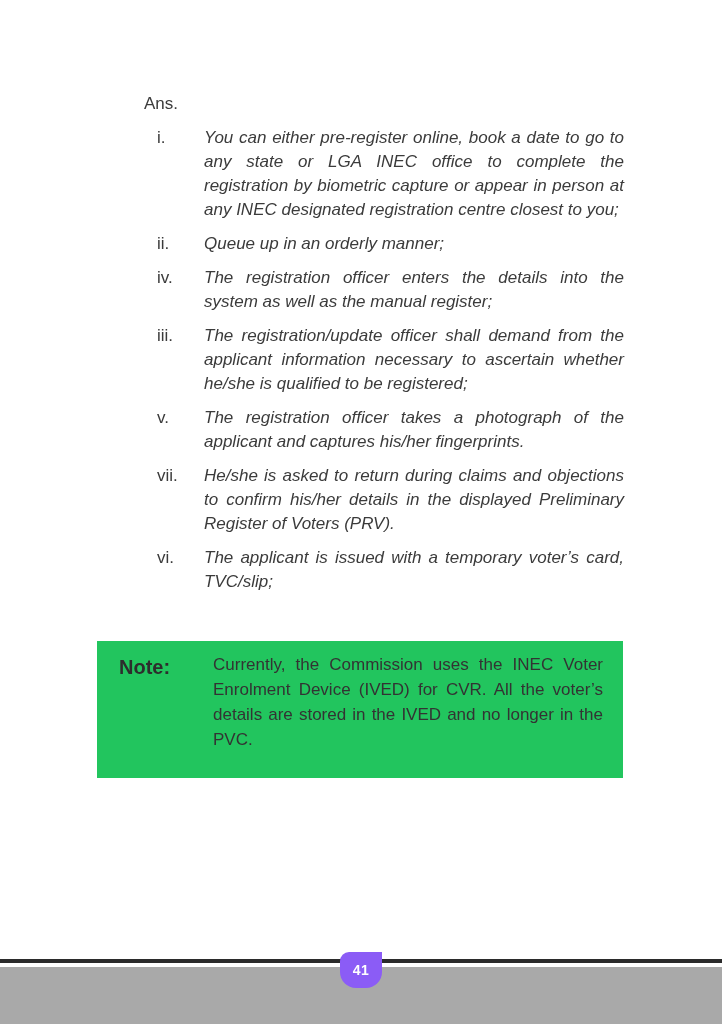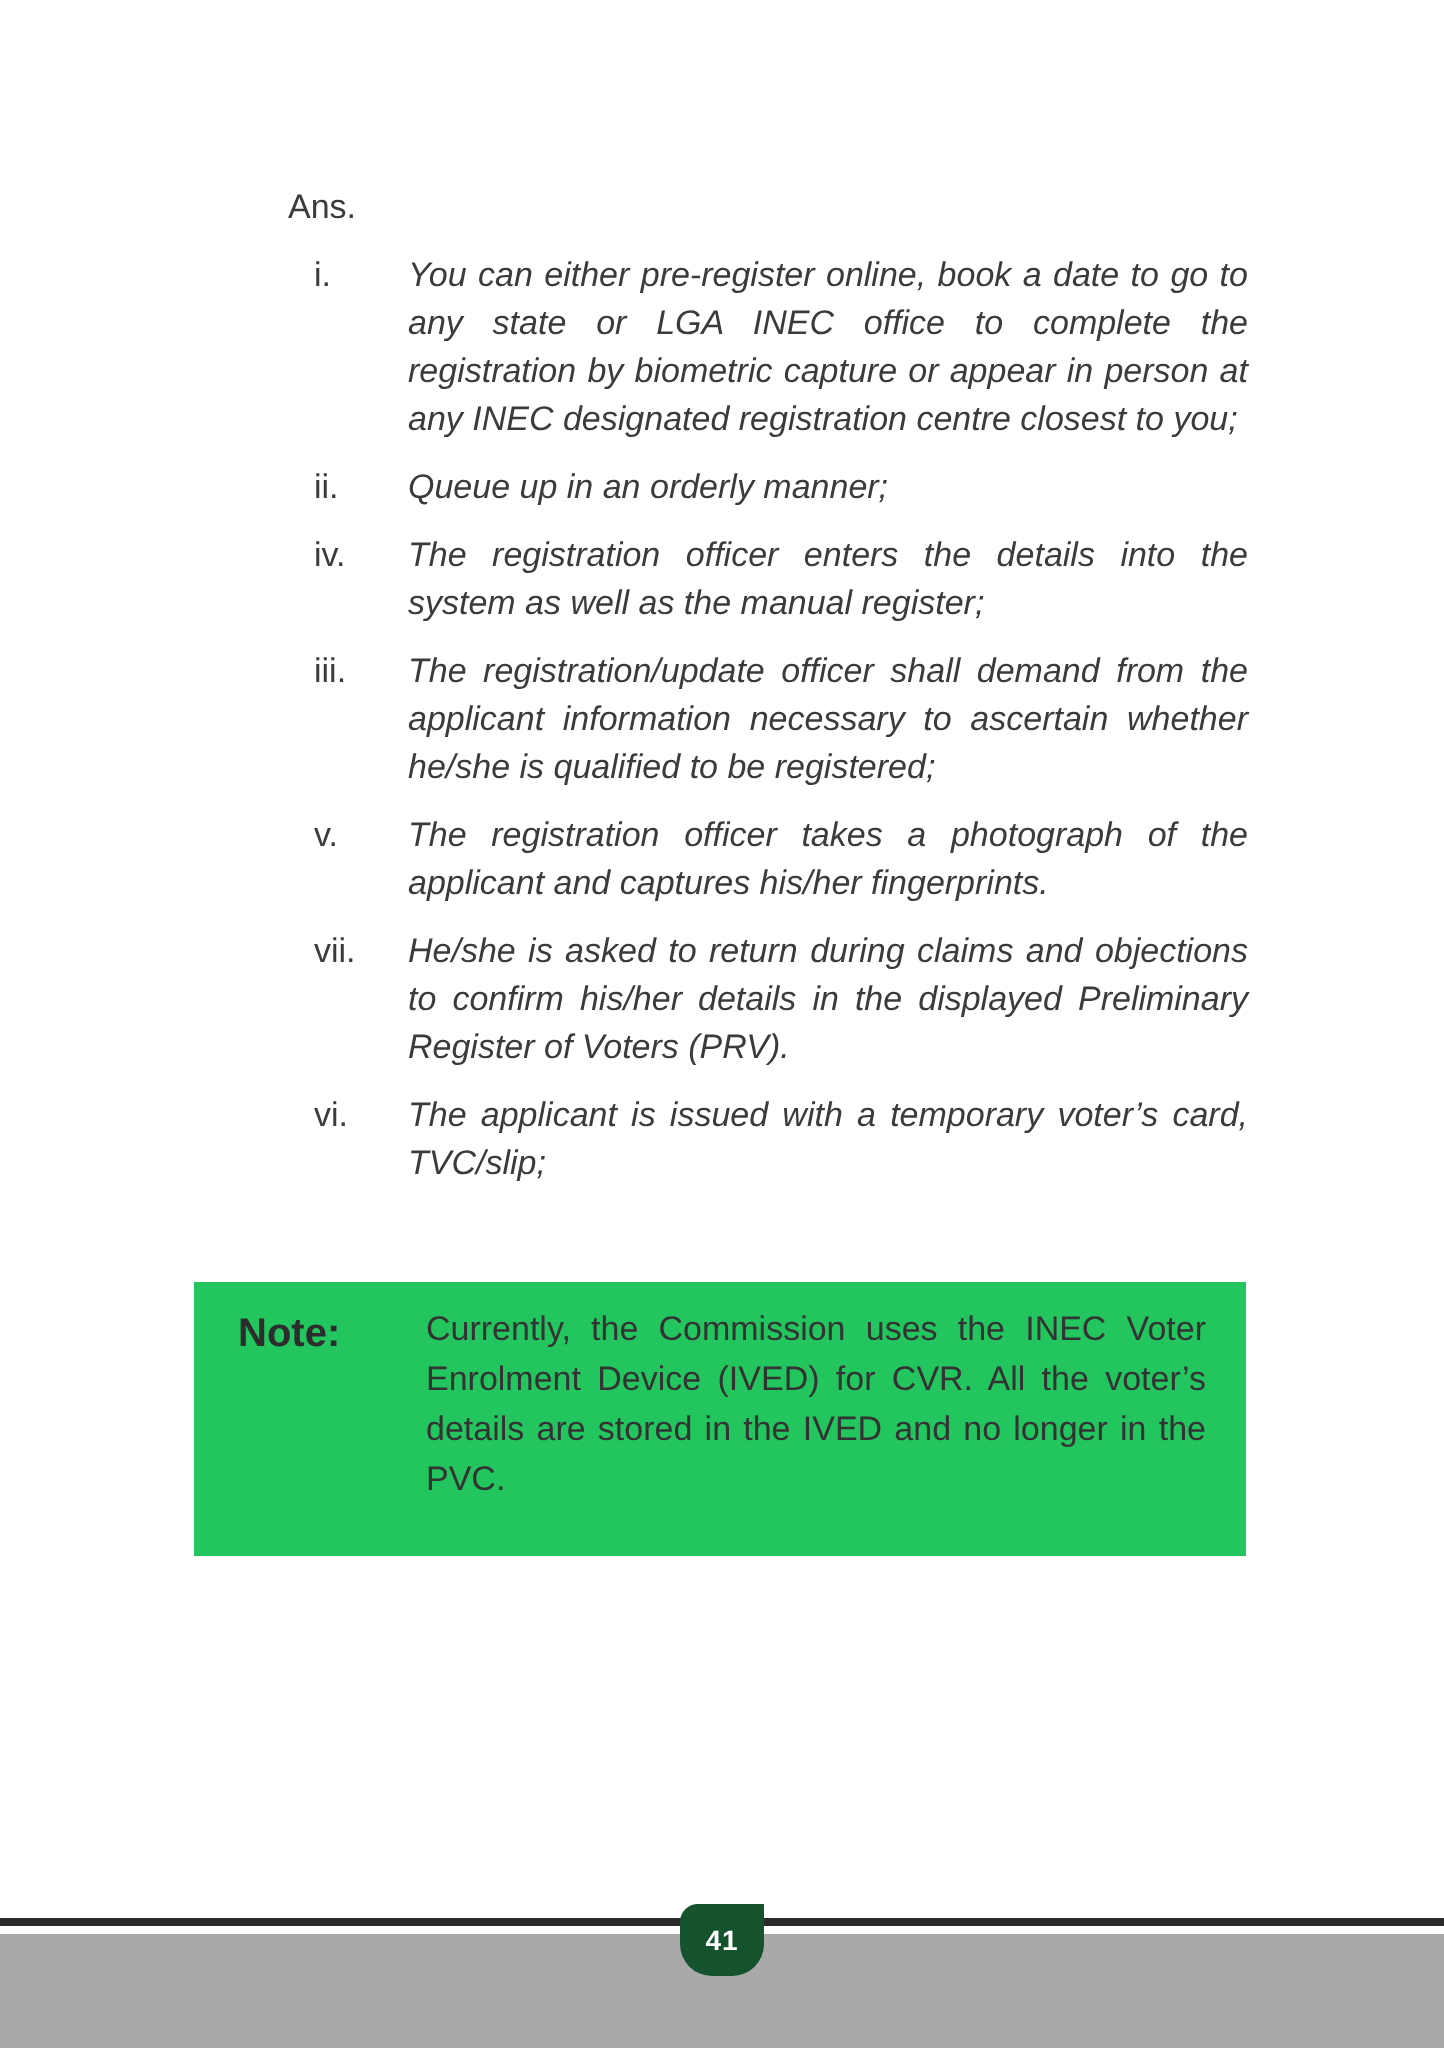--- a/index.html
+++ b/index.html
@@ -91,21 +91,21 @@
     height: 57px;
     background: #a9a9a9;
   }
   .page-number-badge {
     position: absolute;
     left: 50%;
     transform: translateX(-50%);
     top: 952px;
     width: 42px;
     height: 36px;
-    background: #14532d;
+    background: #8b5cf6;
     border-radius: 9px 0 16px 16px;
     z-index: 2;
     display: flex;
     align-items: center;
     justify-content: center;
   }
   .page-number-badge .pg {
     color: #ffffff;
     font-size: 14px;
     font-weight: bold;

